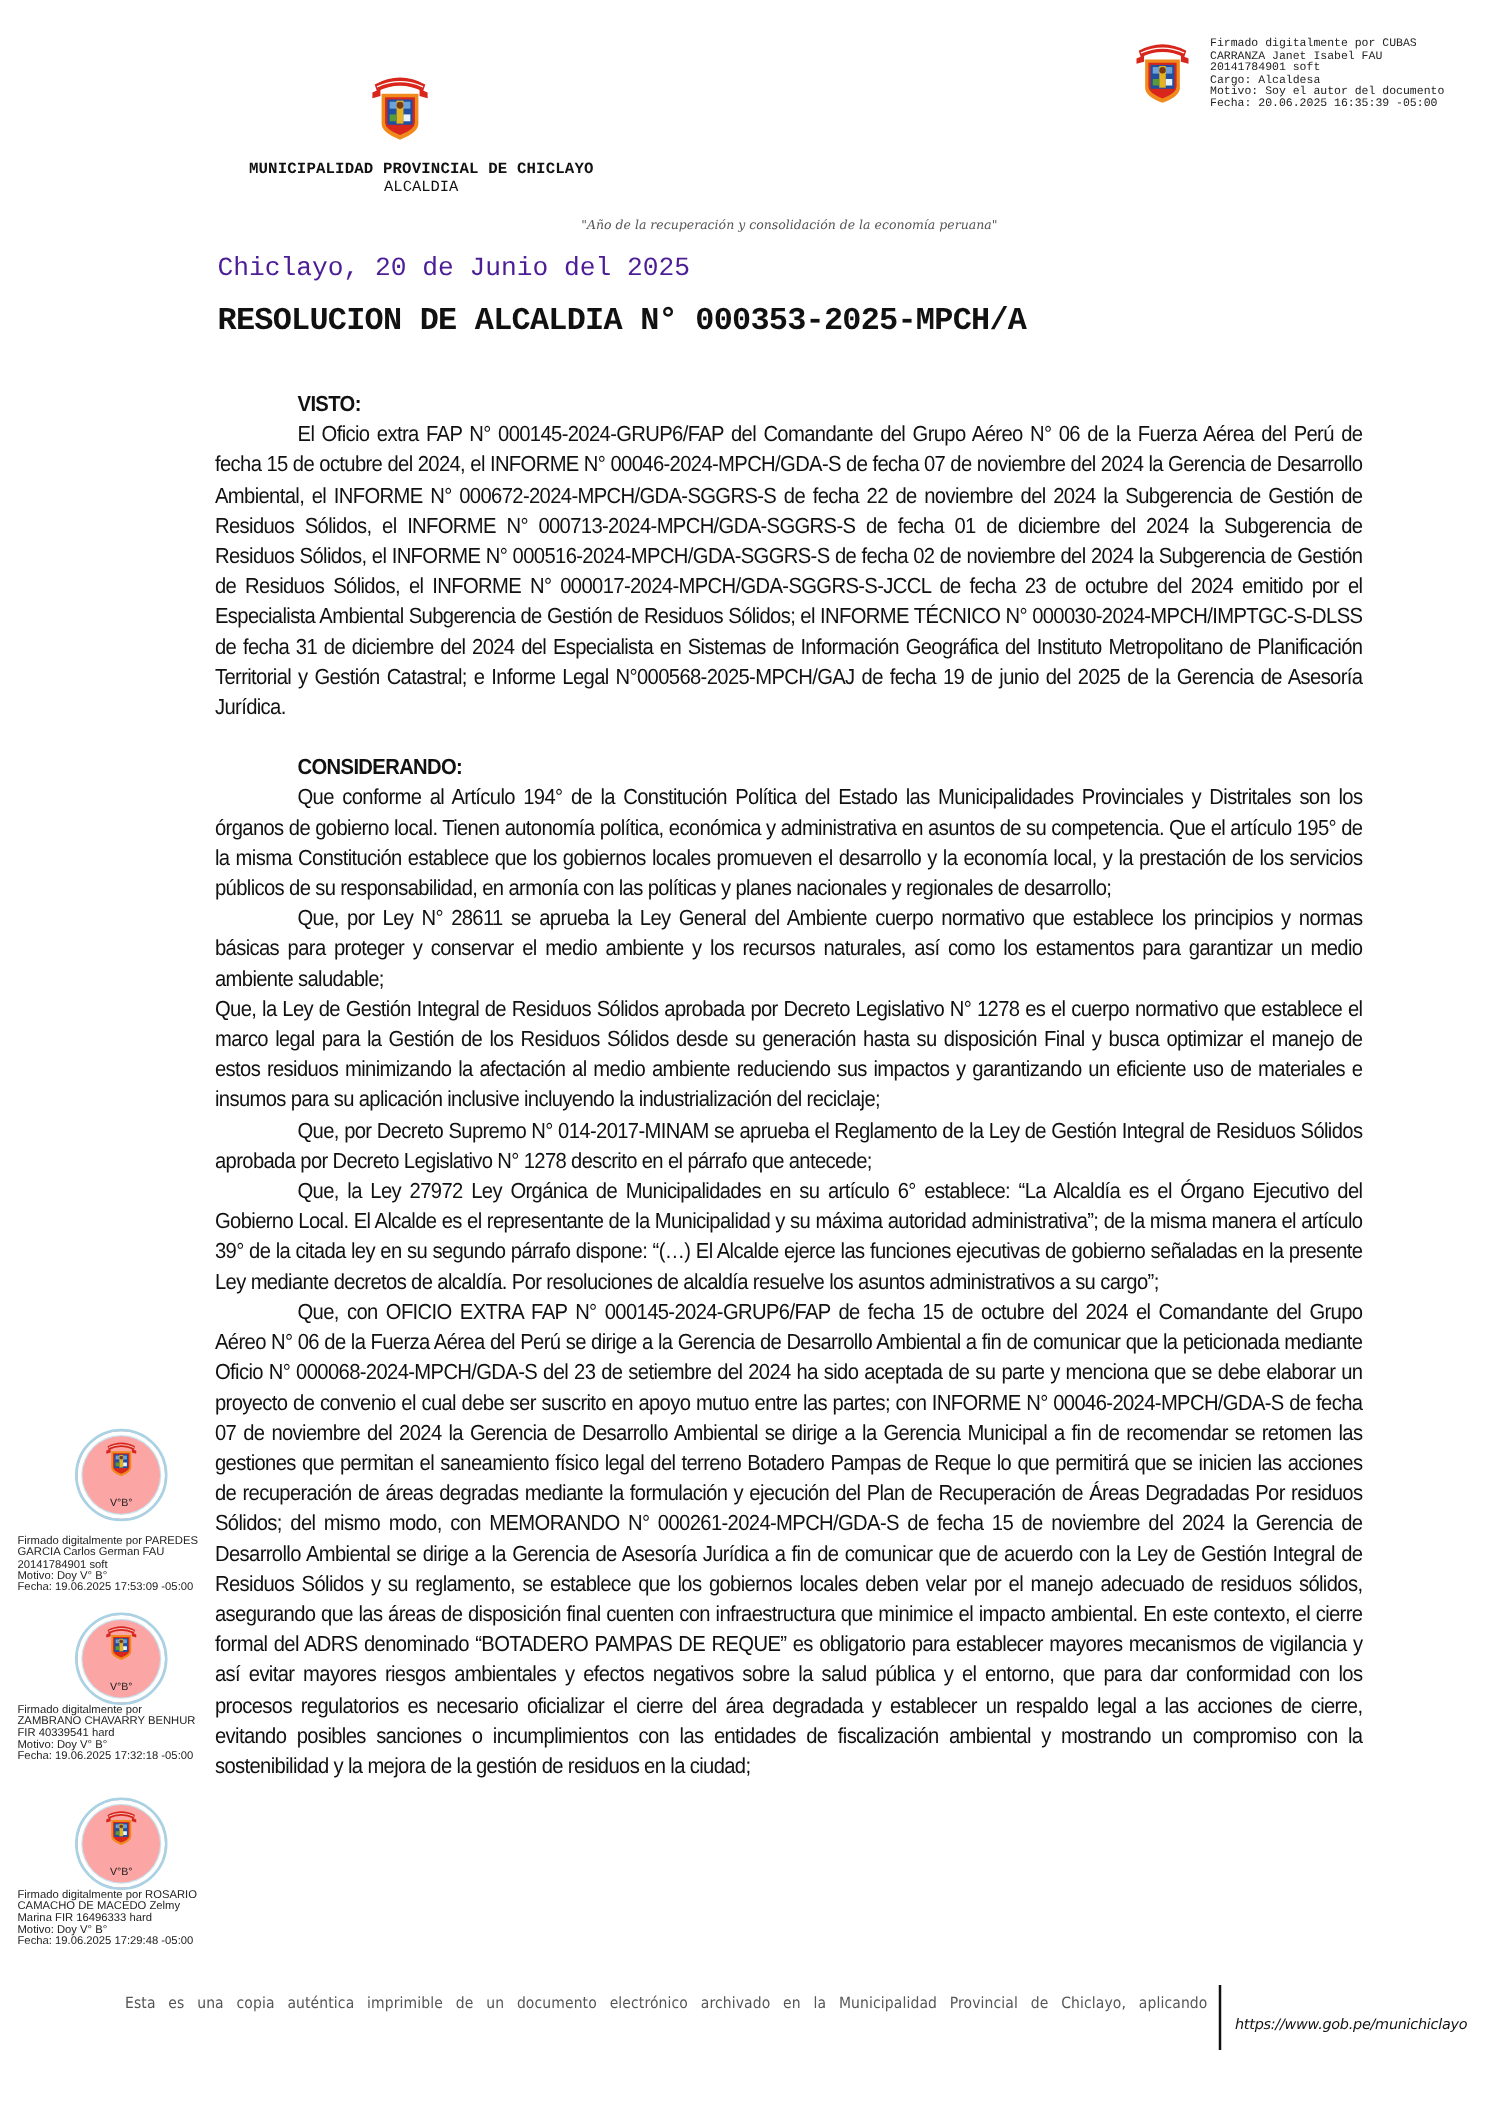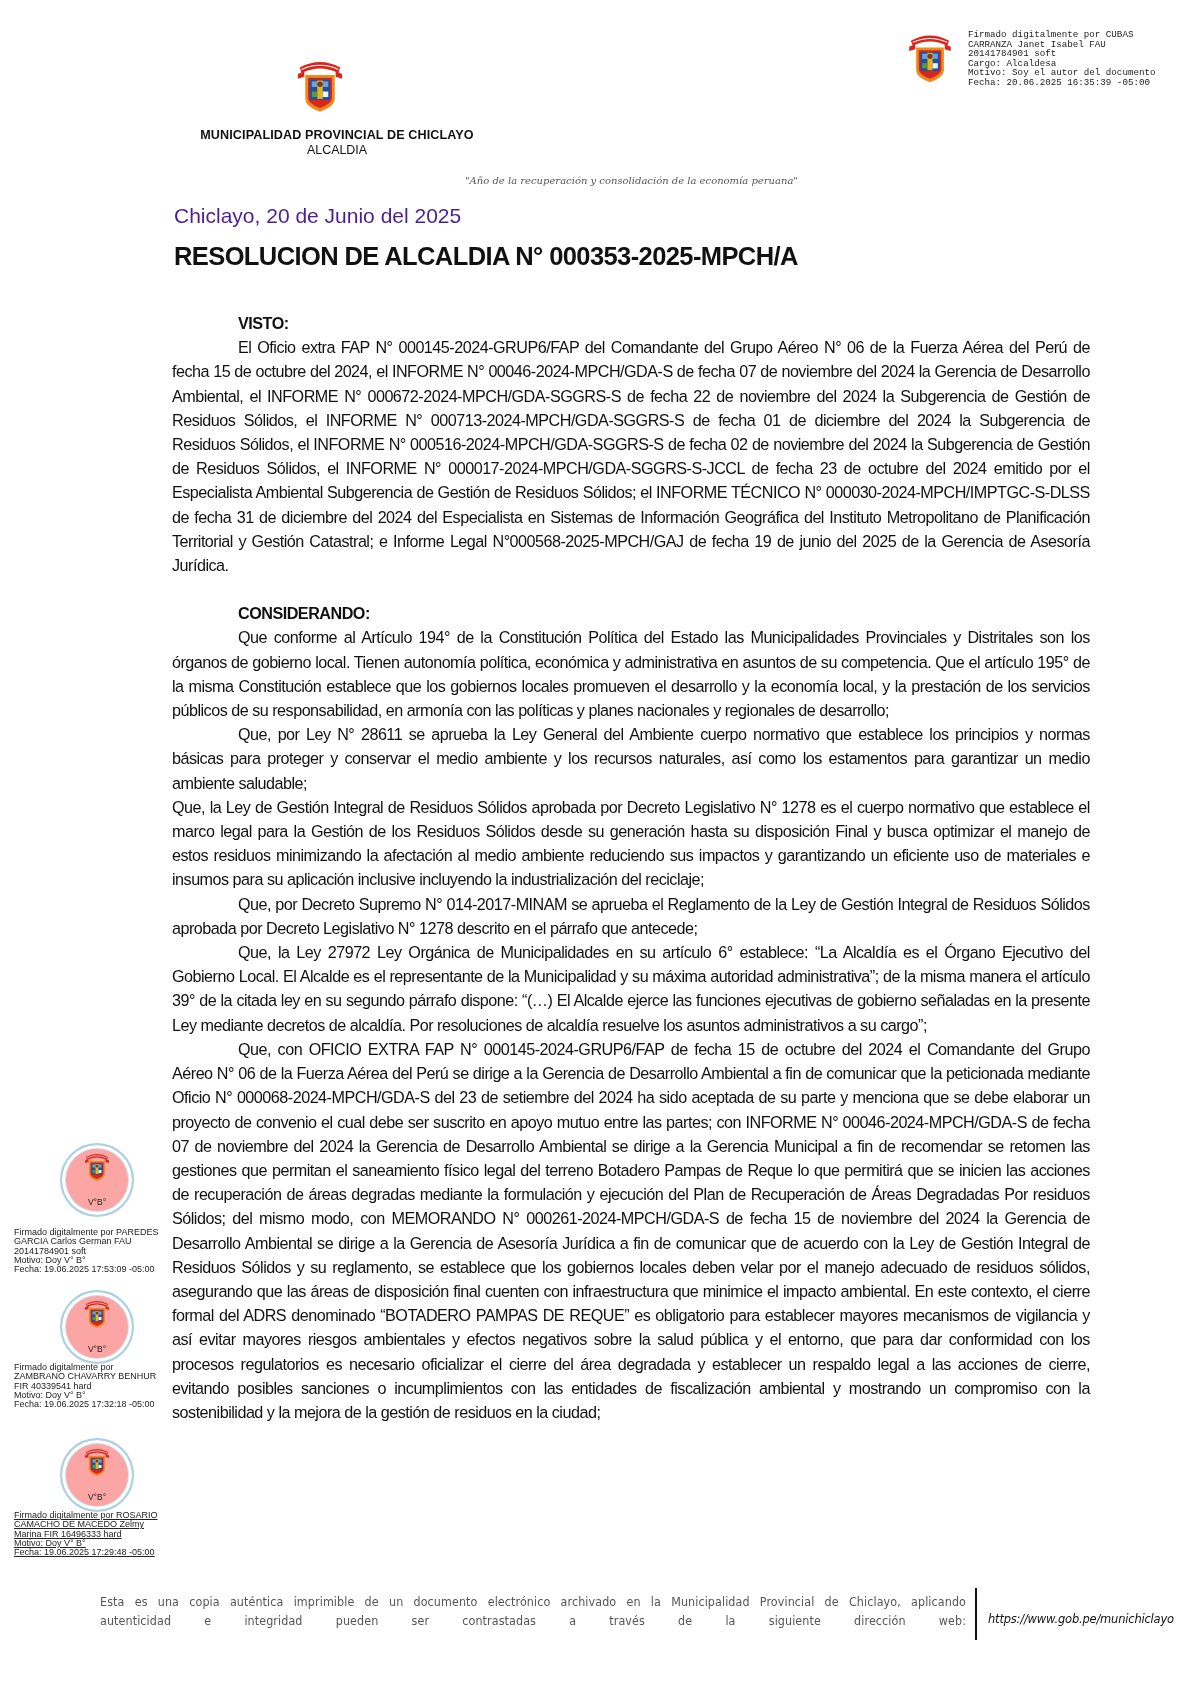--- a/index.html
+++ b/index.html
@@ -1,17 +1,17 @@
 <!DOCTYPE html>
 <html><head>
 <meta charset="utf-8">
 <style>
   html, body { margin:0; padding:0; background:#ffffff; }
   body { width:1191px; height:1684px; position:relative; overflow:hidden; color:#111; font-family:"Liberation Sans", sans-serif; }
-  .abs { position:absolute; }
+  .abs { position:absolute;font-family:Liberation Mono, monospace; }
 
   
   .crest { position:absolute; }
   .crest svg { display:block; }
 
   
   .sig-top { left:968px; top:30px; font-size:9.2px; line-height:9.6px; color:#222; font-family:Liberation Mono, monospace; }
   .sig-top div { white-space:nowrap; }
 
   
@@ -132,26 +132,25 @@
   <div>Motivo: Doy V° B°</div>
   <div>Fecha: 19.06.2025 17:32:18 -05:00</div>
 </div>
 
 <div class="stamp" style="left:60px; top:1438px;">
   <svg class="mini" width="26" height="30">
       <use href="#crest"></use>
     </svg>
   <div class="vb">V°B°</div>
 </div>
-<div class="stamp-sig" style="top:1511px;text-decoration:underline;">
+<div class="stamp-sig" style="top:1511px;">
   <div>Firmado digitalmente por ROSARIO</div>
   <div>CAMACHO DE MACEDO Zelmy</div>
   <div>Marina FIR 16496333 hard</div>
   <div>Motivo: Doy V° B°</div>
   <div>Fecha: 19.06.2025 17:29:48 -05:00</div>
 </div>
 
 <div class="footer">
   <span class="line">Esta es una copia auténtica imprimible de un documento electrónico archivado en la Municipalidad Provincial de Chiclayo, aplicando</span>
-  <span class="line">autenticidad e integridad pueden ser contrastadas a través de la siguiente dirección web:</span>
 </div>
 <div class="footer-divider"></div>
 <div class="footer-url">https://www.gob.pe/munichiclayo</div>
 
 </body></html>

